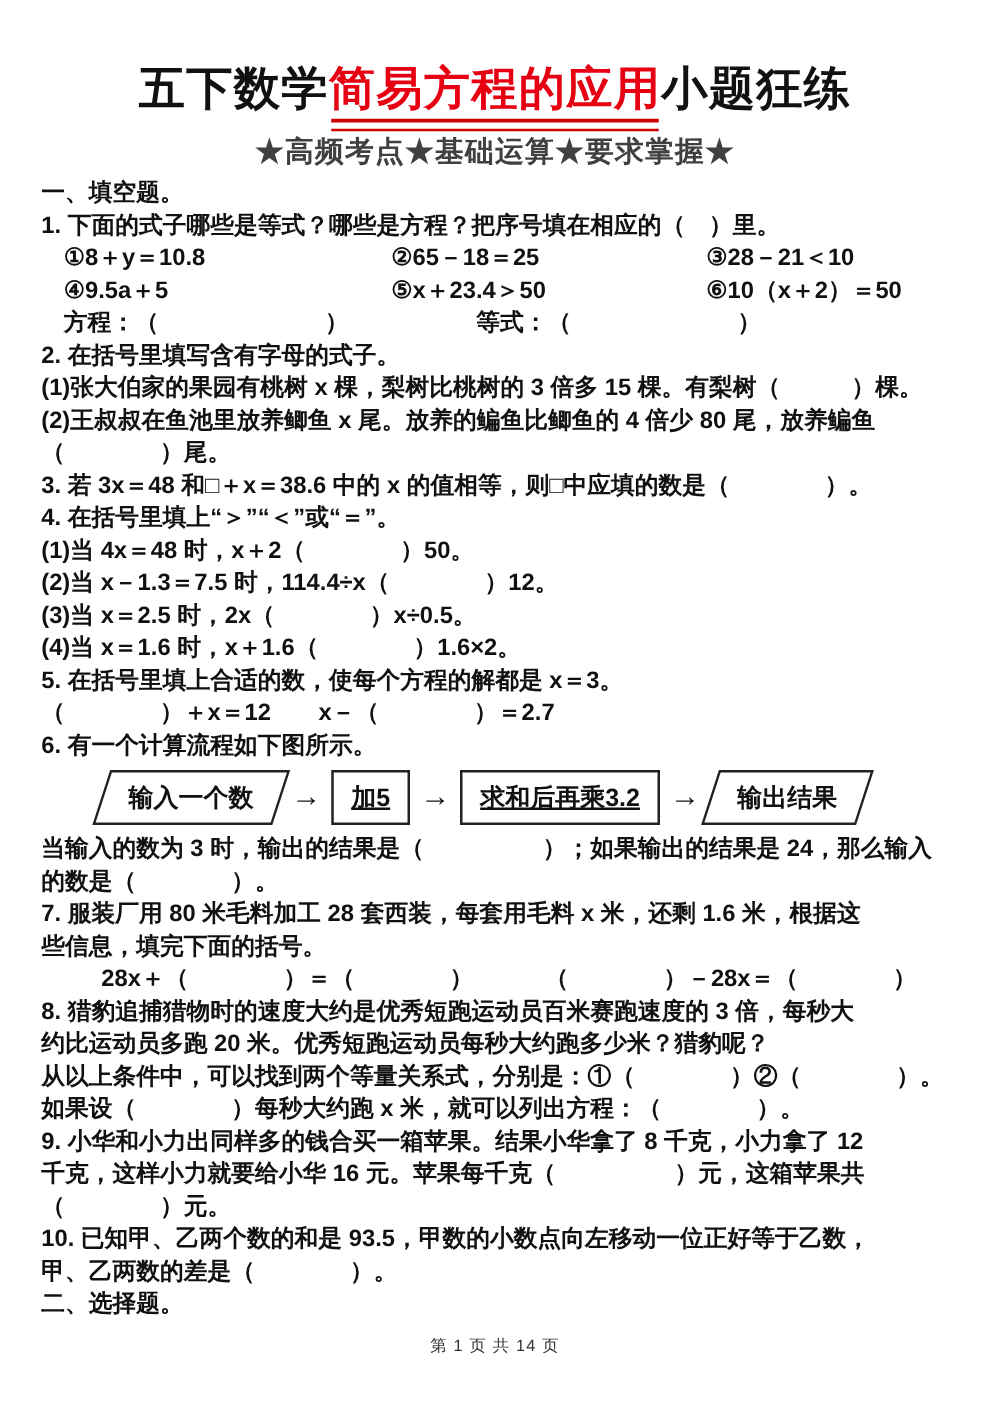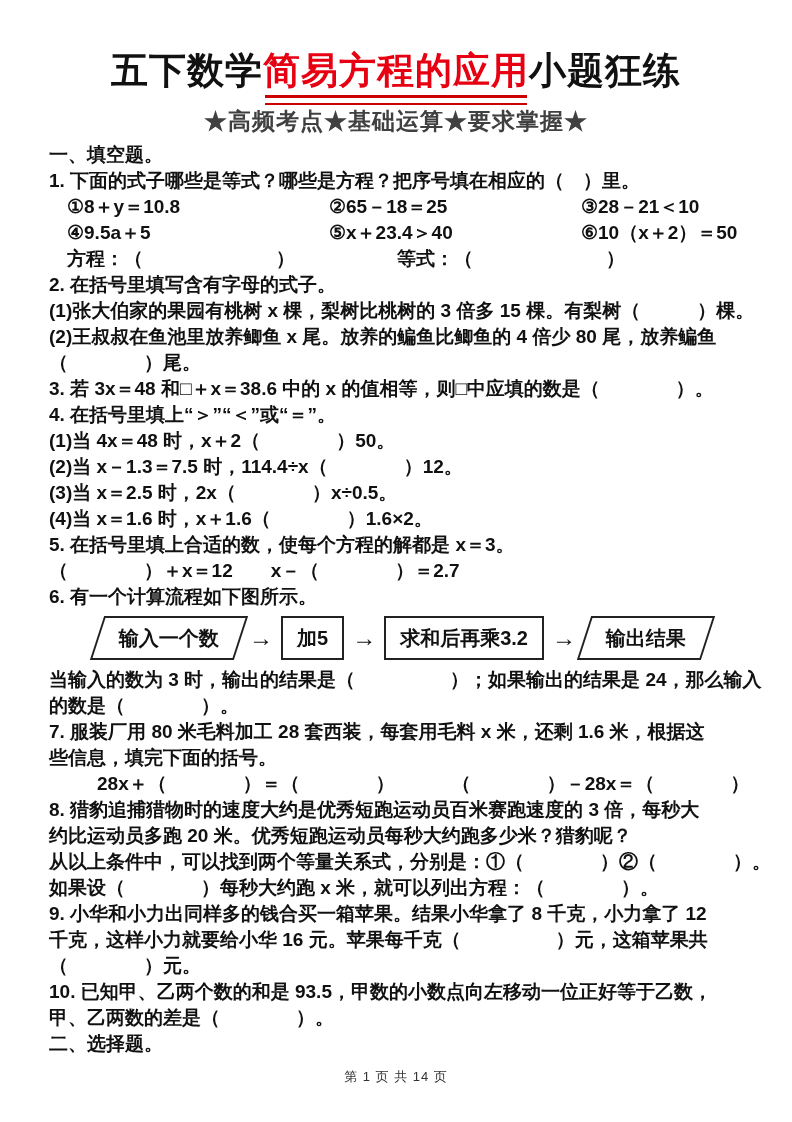--- a/index.html
+++ b/index.html
@@ -33,21 +33,21 @@
   }
   .subtitle{
     position:absolute;top:106px;left:0;width:100%;
     text-align:center;
     font-size:23px;font-weight:bold;
     color:#404040;
     letter-spacing:1px;
     white-space:nowrap;
   }
   .content{
-    position:absolute;top:142px;left:49px;width:702px;
+    position:absolute;top:142px;left:33px;width:702px;
     font-size:19px;font-weight:600;
   }
   .line{
     min-height:26px;line-height:26px;
     white-space:nowrap;
   }
   .cols3{display:flex;}
   .cols3 > span{flex:none;}
   .cols3 > span:nth-child(1){width:262px;}
   .cols3 > span:nth-child(2){width:252px;}
@@ -71,21 +71,21 @@
     transform:skewX(-18deg);
     background:#fff;
   }
   .pgram > span{transform:skewX(18deg);font-size:20px;white-space:nowrap;}
   .rbox{
     display:inline-flex;align-items:center;justify-content:center;
     height:40px;padding:0 14px;
     border:2px solid #222;
     background:#fff;
   }
-  .rbox > span{font-size:20px;white-space:nowrap;}
+  .rbox > span{font-size:20px;white-space:nowrap;text-decoration:underline;}
   .footer{
     position:absolute;top:1068px;left:0;width:100%;
     text-align:center;
     font-size:13px;color:#333;
     letter-spacing:1px;
   }
 </style>
 </head>
 <body>
 
@@ -98,21 +98,21 @@
   <div class="content">
       <div class="line">一、填空题。</div>
       <div class="line">1. 下面的式子哪些是等式？哪些是方程？把序号填在相应的（　）里。</div>
       <div class="line indent1 cols3">
         <span>①8＋y＝10.8</span>
         <span>②65－18＝25</span>
         <span>③28－21＜10</span>
       </div>
       <div class="line indent1 cols3">
         <span>④9.5a＋5</span>
-        <span>⑤x＋23.4＞40</span>
+        <span>⑤x＋23.4＞50</span>
         <span>⑥10（x＋2）＝50</span>
       </div>
       <div class="line indent1 cols2">
         <span>方程：（　　　　　　　）</span>
         <span>等式：（　　　　　　　）</span>
       </div>
       <div class="line">2. 在括号里填写含有字母的式子。</div>
       <div class="line">(1)张大伯家的果园有桃树 x 棵，梨树比桃树的 3 倍多 15 棵。有梨树（　　　）棵。</div>
       <div class="line">(2)王叔叔在鱼池里放养鲫鱼 x 尾。放养的鳊鱼比鲫鱼的 4 倍少 80 尾，放养鳊鱼</div>
       <div class="line">（　　　　）尾。</div>

